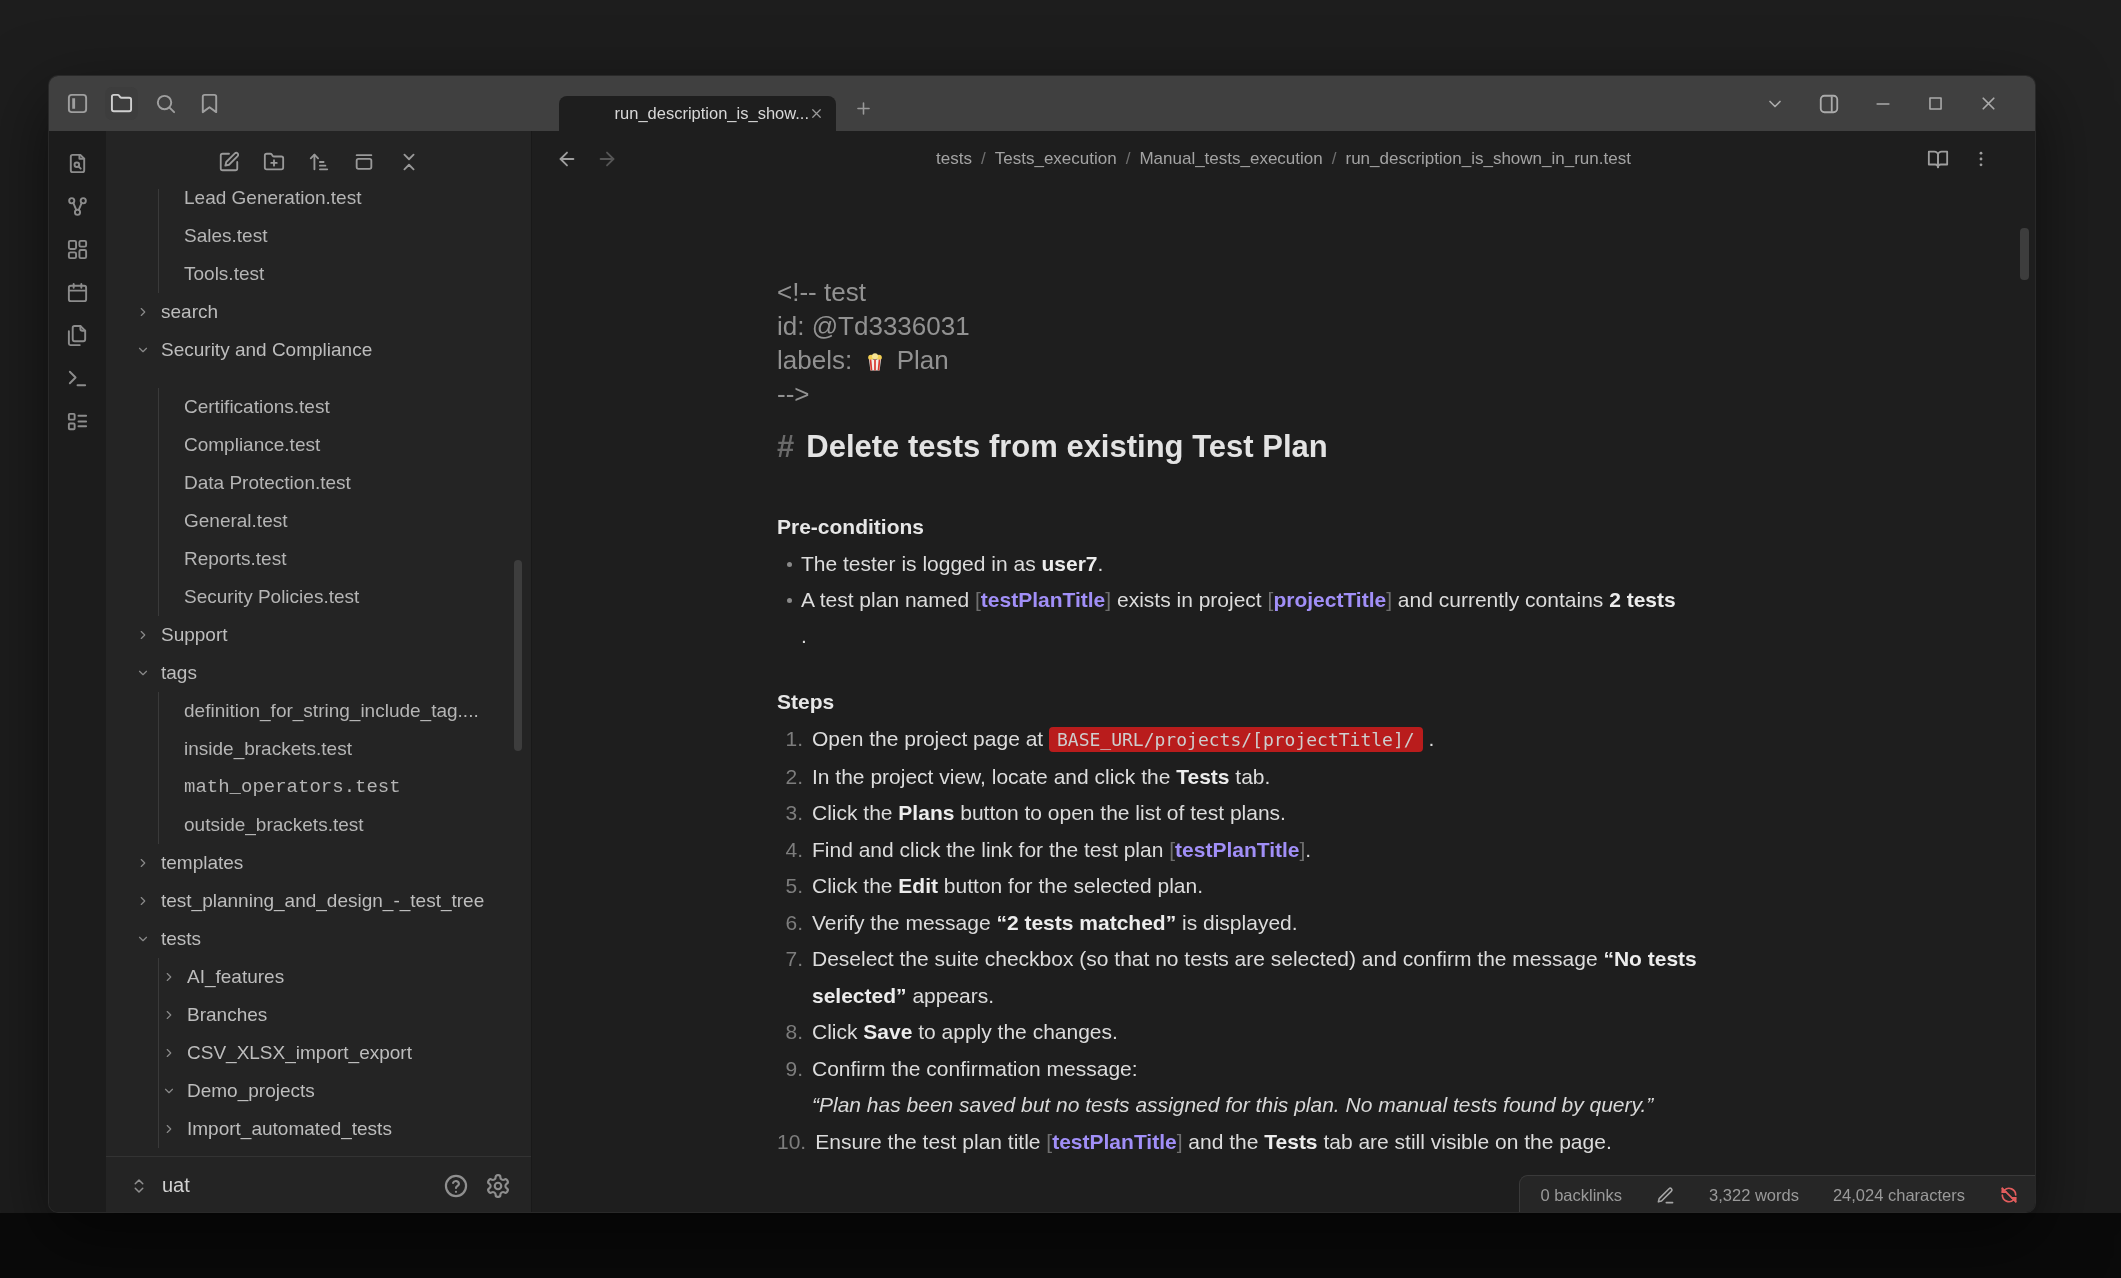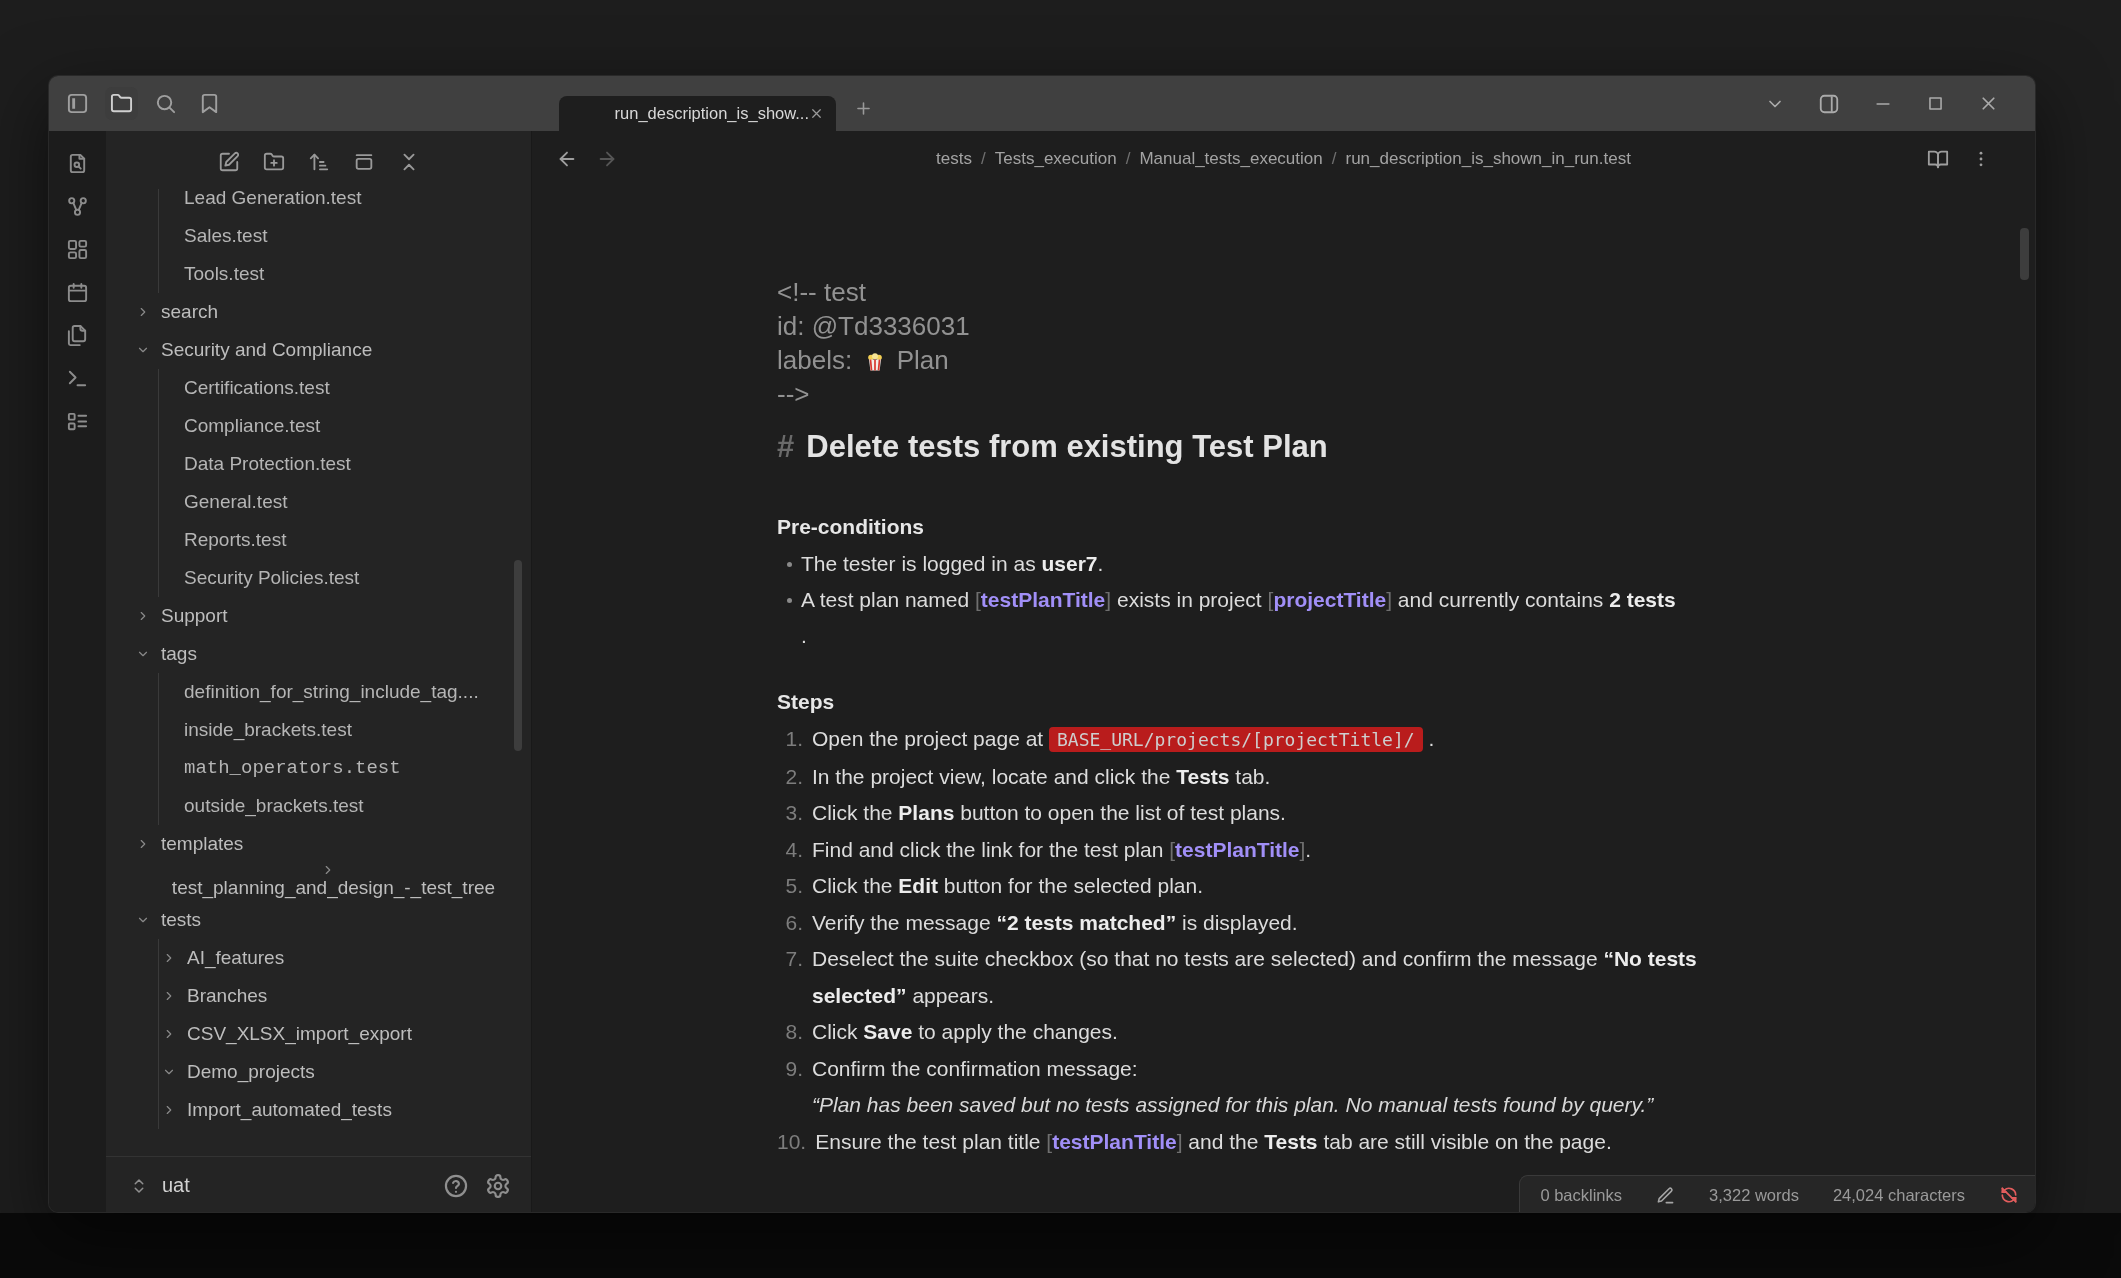--- a/index.html
+++ b/index.html
@@ -278,21 +278,21 @@
                 <span>search</span>
               </div>
               <div class="trow folder" style="padding-left: 30px;">
                 <span class="chev">
                   <svg class="ic" width="14" height="14" viewBox="0 0 24 24">
                     <path d="m6 9 6 6 6-6"></path>
                   </svg>
                 </span>
                 <span>Security and Compliance</span>
               </div>
-              <div class="trow file" style="padding-left: 78px;">
+              <div class="trow file" style="padding-left: 78px; margin-top: 19px;">
                 <span class="guide" style="left: 52px;"></span>
                 <span>Certifications.test</span>
               </div>
               <div class="trow file" style="padding-left: 78px;">
                 <span class="guide" style="left: 52px;"></span>
                 <span>Compliance.test</span>
               </div>
               <div class="trow file" style="padding-left: 78px;">
                 <span class="guide" style="left: 52px;"></span>
                 <span>Data Protection.test</span>
@@ -342,21 +342,21 @@
                 <span>outside_brackets.test</span>
               </div>
               <div class="trow folder" style="padding-left: 30px;">
                 <span class="chev">
                   <svg class="ic" width="14" height="14" viewBox="0 0 24 24">
                     <path d="m9 6 6 6-6 6"></path>
                   </svg>
                 </span>
                 <span>templates</span>
               </div>
-              <div class="trow folder" style="padding-left: 30px; flex-direction: column;">
+              <div class="trow folder" style="padding-left: 30px;">
                 <span class="chev">
                   <svg class="ic" width="14" height="14" viewBox="0 0 24 24">
                     <path d="m9 6 6 6-6 6"></path>
                   </svg>
                 </span>
                 <span>test_planning_and_design_-_test_tree</span>
               </div>
               <div class="trow folder" style="padding-left: 30px;">
                 <span class="chev">
                   <svg class="ic" width="14" height="14" viewBox="0 0 24 24">

